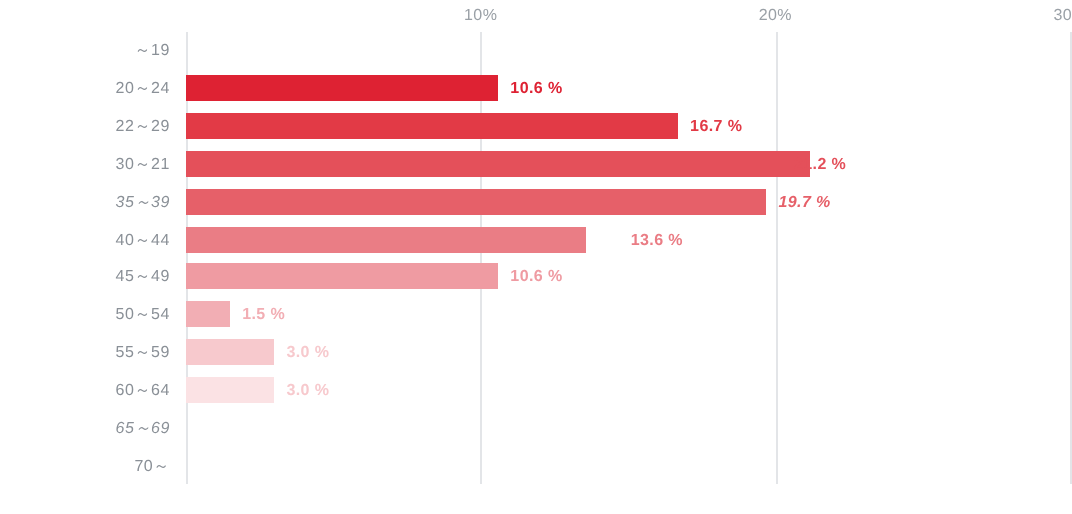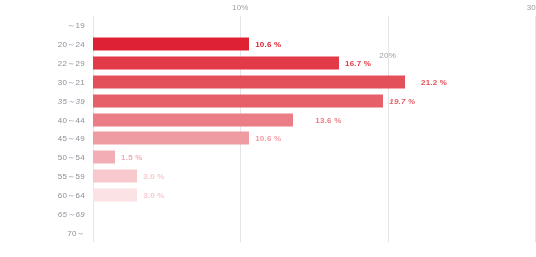--- a/index.html
+++ b/index.html
@@ -99,41 +99,41 @@
   <div class="axis-left-line"></div>
 
   <div class="plot-area">
     <div id="gridlines">
         <div class="gridline" style="left: 147.333px; background: rgb(227, 229, 232);"></div>
         <div class="gridline" style="left: 294.667px; background: rgb(227, 229, 232);"></div>
         <div class="gridline" style="left: 442px; background: rgb(227, 229, 232);"></div>
       </div>
     <div id="xticks">
         <div class="xtick" style="left: 147.333px; top: -13px; color: rgb(154, 160, 166);">10%</div>
-        <div class="xtick" style="left: 294.667px; top: -13px; color: rgb(154, 160, 166); margin-top: 48px;">20%</div>
+        <div class="xtick" style="left: 294.667px; top: -13px; color: rgb(154, 160, 166);">20%</div>
         <div class="xtick" style="left: 442px; top: -13px; color: rgb(154, 160, 166);">30%</div>
       </div>
     <div id="rows">
         <div class="row" style="top: 0px; height: 18.8333px;">
           <div class="cat-label" style="color: rgb(138, 144, 151);">～19</div>
         </div>
         <div class="row" style="top: 18.8333px; height: 18.8333px;">
           <div class="cat-label" style="color: rgb(138, 144, 151);">20～24</div>
           <div class="bar" style="width: 156.173px; background: rgb(222, 34, 51);"></div>
           <div class="bar-value" style="left: 162.173px; color: rgb(222, 34, 51);">10.6 %</div>
         </div>
         <div class="row" style="top: 37.6667px; height: 18.8333px;">
           <div class="cat-label" style="color: rgb(138, 144, 151);">22～29</div>
           <div class="bar" style="width: 246.047px; background: rgb(226, 58, 70);"></div>
           <div class="bar-value" style="left: 252.047px; color: rgb(226, 58, 70);">16.7 %</div>
         </div>
         <div class="row" style="top: 56.5px; height: 18.8333px;">
           <div class="cat-label" style="color: rgb(138, 144, 151);">30～21</div>
           <div class="bar" style="width: 312.347px; background: rgb(228, 80, 90);"></div>
-          <div class="bar-value" style="left: 328px; color: rgb(228, 80, 90);">21.2 %</div>
+          <div class="bar-value" style="left: 304px; color: rgb(228, 80, 90);">21.2 %</div>
         </div>
         <div class="row" style="top: 76px; height: 18.8333px; font-style: italic;">
           <div class="cat-label" style="color: rgb(138, 144, 151);">35～39</div>
           <div class="bar" style="width: 290.247px; background: rgb(230, 96, 105);"></div>
           <div class="bar-value" style="left: 296.247px; color: rgb(230, 96, 105);">19.7 %</div>
         </div>
         <div class="row" style="top: 94.1667px; height: 18.8333px;">
           <div class="cat-label" style="color: rgb(138, 144, 151);">40～44</div>
           <div class="bar" style="width: 200.373px; background: rgb(234, 125, 133);"></div>
           <div class="bar-value" style="left: 206.373px; color: rgb(234, 125, 133); margin-left: 16px;">13.6 %</div>

